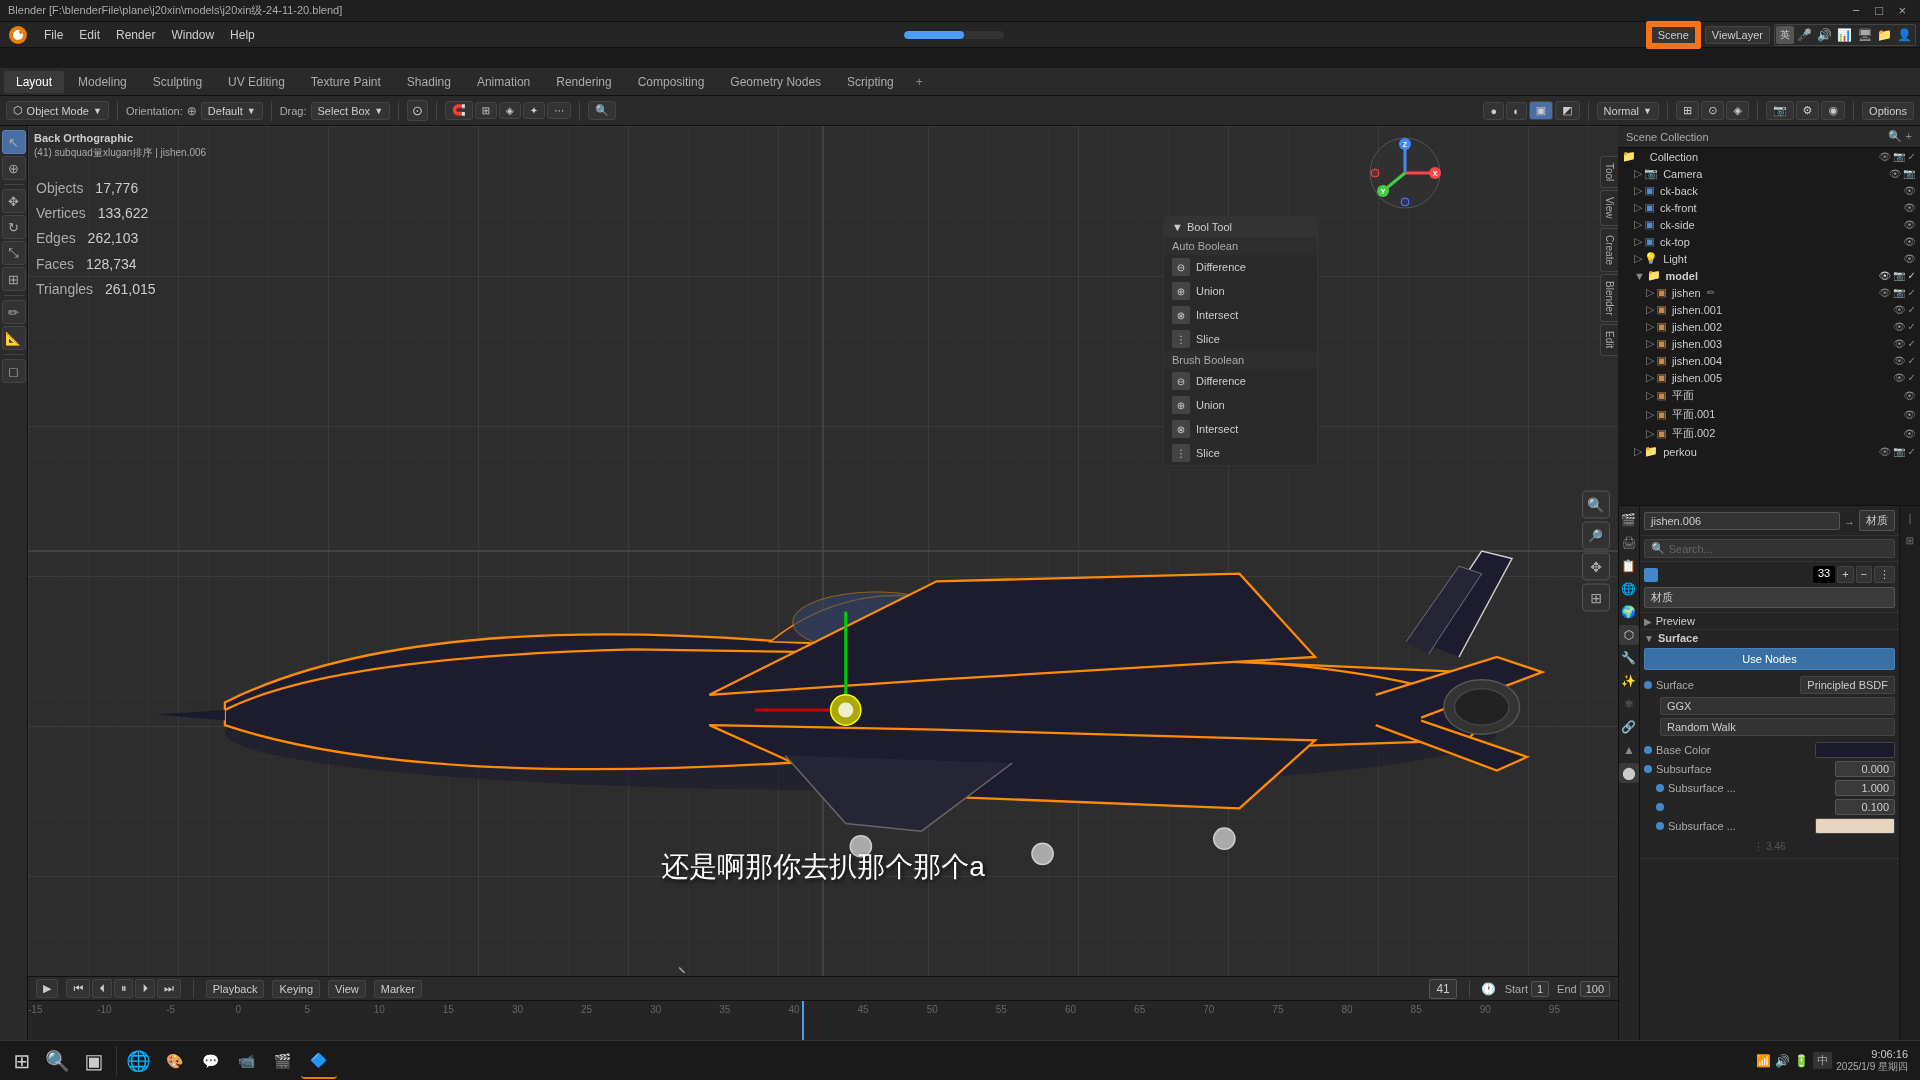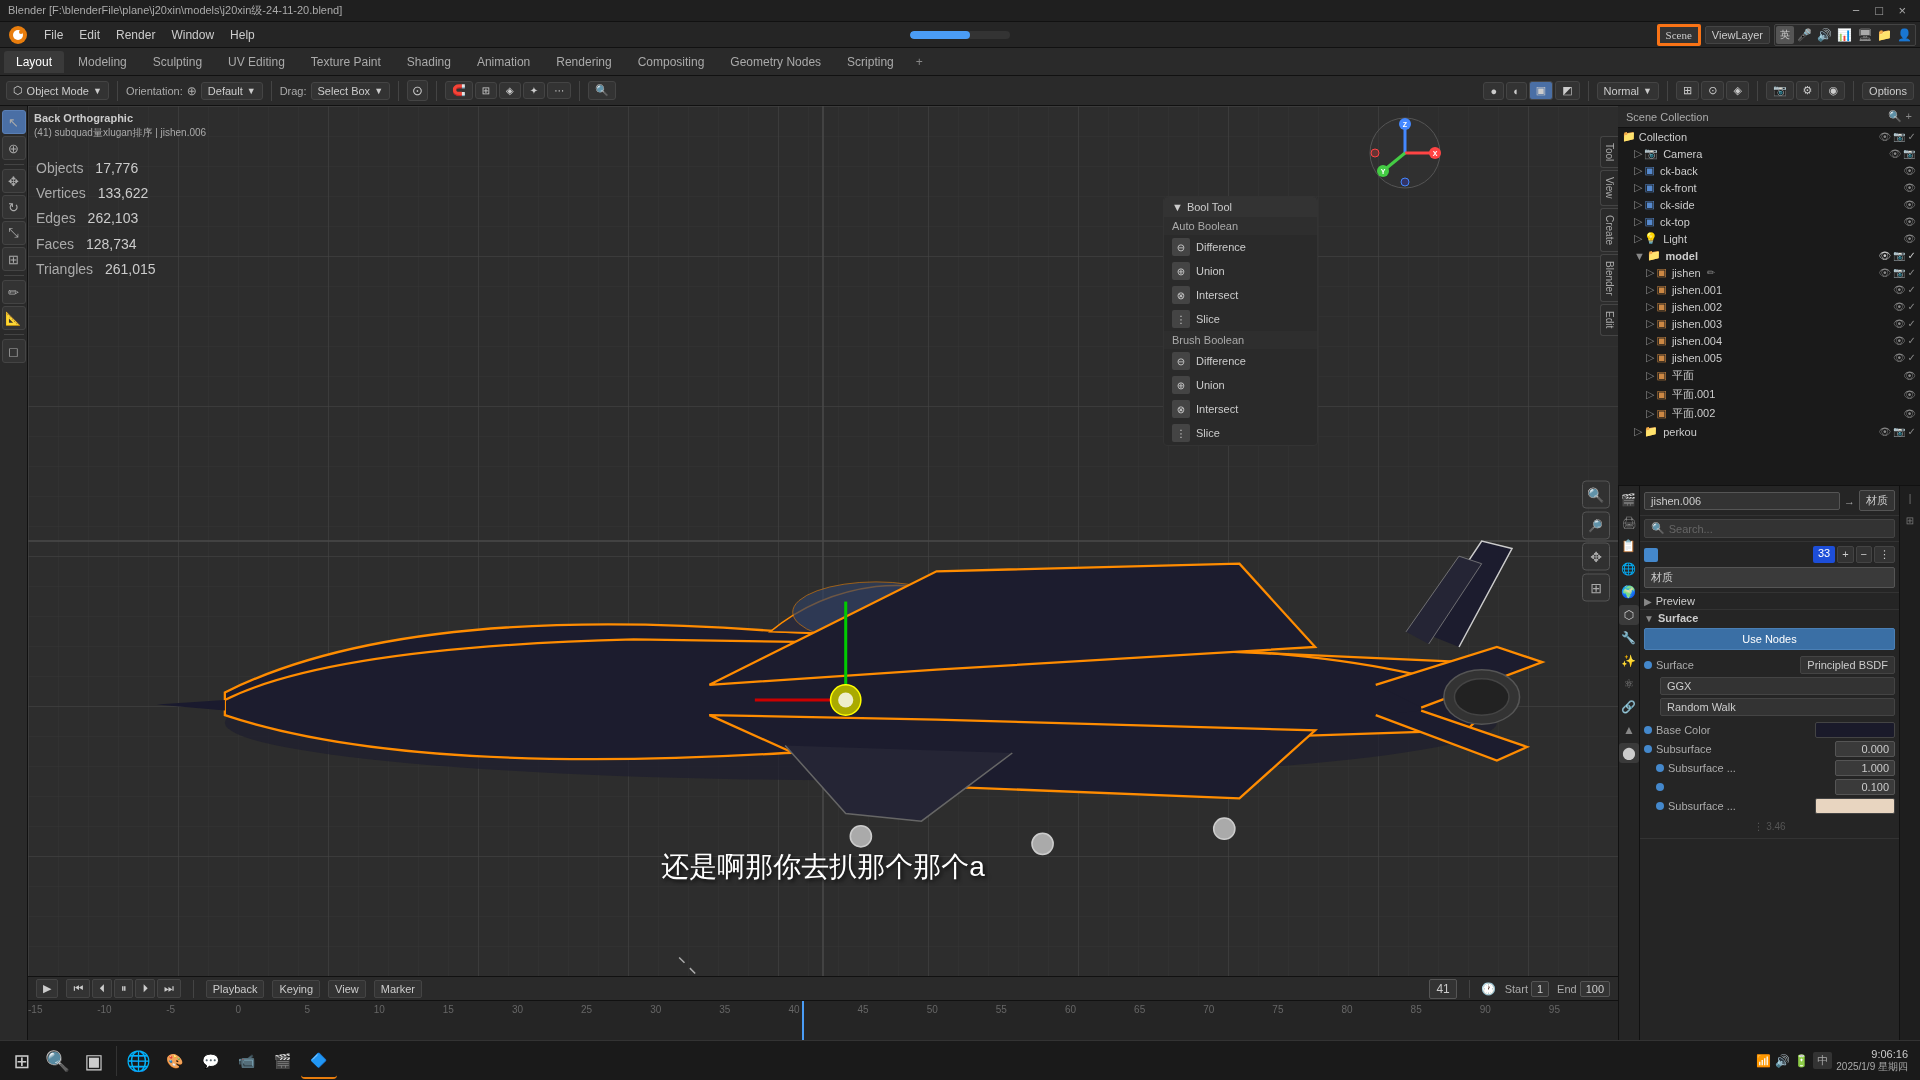--- a/index.html
+++ b/index.html
@@ -44,20 +44,21 @@
     }
 
     
     #workspace-tabs {
       height: 28px;
       background: #2a2a2a;
       display: flex;
       align-items: center;
       padding: 0 4px;
       border-bottom: 1px solid #111;
+      margin-top: 20px;
     }
     .ws-tab {
       padding: 4px 12px;
       font-size: 12px;
       color: #aaa;
       cursor: pointer;
       border-radius: 3px 3px 0 0;
       margin-right: 2px;
     }
     .ws-tab.active { background: #3a3a3a; color: #fff; }
@@ -495,21 +496,21 @@
     <div class="menu-item">Window</div>
     <div class="menu-item">Help</div>
 
     <div style="flex:1;display:flex;align-items:center;justify-content:center;">
       <div style="width:100px;height:8px;background:#333;border-radius:4px;overflow:hidden;">
         <div style="width:60%;height:100%;background:#4a9cf5;border-radius:4px;"></div>
       </div>
     </div>
 
     <div style="display:flex;align-items:center;gap:4px;margin-left:auto;">
-      <div style="padding:2px 6px;background:#333;border:3px solid #f97316;border-radius:2px;font-size:11px;color:#ccc;font-family:Liberation Serif, serif;">Scene</div>
+      <div style="padding:2px 6px;background:#333;border:6px solid #f97316;border-radius:2px;font-size:11px;color:#ccc;">Scene</div>
       <div style="padding:2px 6px;background:#333;border:1px solid #444;border-radius:2px;font-size:11px;color:#ccc;">ViewLayer</div>
 
       <div style="display:flex;align-items:center;gap:2px;border:1px solid #444;border-radius:2px;padding:1px;background:#2a2a2a;">
         <div style="width:18px;height:18px;background:#555;border-radius:2px;display:flex;align-items:center;justify-content:center;color:#ccc;font-size:10px;">英</div>
         <div style="width:18px;height:18px;display:flex;align-items:center;justify-content:center;color:#aaa;font-size:12px;">🎤</div>
         <div style="width:18px;height:18px;display:flex;align-items:center;justify-content:center;color:#aaa;font-size:12px;">🔊</div>
         <div style="width:18px;height:18px;display:flex;align-items:center;justify-content:center;color:#aaa;font-size:12px;">📊</div>
         <div style="width:18px;height:18px;display:flex;align-items:center;justify-content:center;color:#aaa;font-size:12px;">🖥</div>
         <div style="width:18px;height:18px;display:flex;align-items:center;justify-content:center;color:#aaa;font-size:12px;">📁</div>
         <div style="width:18px;height:18px;display:flex;align-items:center;justify-content:center;color:#aaa;font-size:12px;">👤</div>
@@ -880,21 +881,21 @@
         <div class="outliner-header">
           <span>Scene Collection</span>
           <div style="display:flex;gap:3px;margin-left:auto;">
             <div style="cursor:pointer;color:#888;">🔍</div>
             <div style="cursor:pointer;color:#888;">+</div>
           </div>
         </div>
 
         <div class="outliner-item" style="padding-left:4px;">
           <span style="font-size:11px;color:#aaa;">📁</span>
-          <span style="font-size:11px;margin-left:1px;">Collection</span>
+          <span style="font-size:11px;margin-left:12px;">Collection</span>
           <div style="margin-left:auto;display:flex;gap:2px;">
             <span style="font-size:10px;color:#888;">👁</span>
             <span style="font-size:10px;color:#888;">📷</span>
             <span style="font-size:10px;color:#888;">✓</span>
           </div>
         </div>
         <div class="outliner-item" style="padding-left:16px;">
           <span style="font-size:11px;color:#888;">▷</span>
           <span style="font-size:11px;color:#aaa;">📷</span>
           <span style="font-size:11px;margin-left:3px;">Camera</span>
@@ -1084,21 +1085,21 @@
             </div>
           </div>
 
           <div style="padding:4px;border-bottom:1px solid #333;">
             <div style="display:flex;align-items:center;gap:4px;margin-bottom:4px;">
               <div style="flex:1;display:flex;align-items:center;gap:4px;">
                 <div style="width:14px;height:14px;background:#4488cc;border-radius:2px;"></div>
                 <span style="font-size:11px;color:#ccc;"></span>
               </div>
               <div style="display:flex;gap:2px;">
-                <div style="background:#1d4ed8;border-radius:2px;padding:1px 5px;font-size:11px;color:#fff;">
+                <div style="background:#000000;border-radius:2px;padding:1px 5px;font-size:11px;color:#fff;">
                   <span>33</span>
                 </div>
                 <div style="background:#333;border:1px solid #444;border-radius:2px;padding:1px 4px;font-size:11px;color:#ccc;">+</div>
                 <div style="background:#333;border:1px solid #444;border-radius:2px;padding:1px 4px;font-size:11px;color:#ccc;">−</div>
                 <div style="background:#333;border:1px solid #444;border-radius:2px;padding:1px 4px;font-size:11px;color:#ccc;">⋮</div>
               </div>
             </div>
             <div style="background:#3a3a3a;border:1px solid #555;border-radius:2px;padding:2px 6px;font-size:11px;color:#ccc;">
               <span>材质</span>
             </div>

